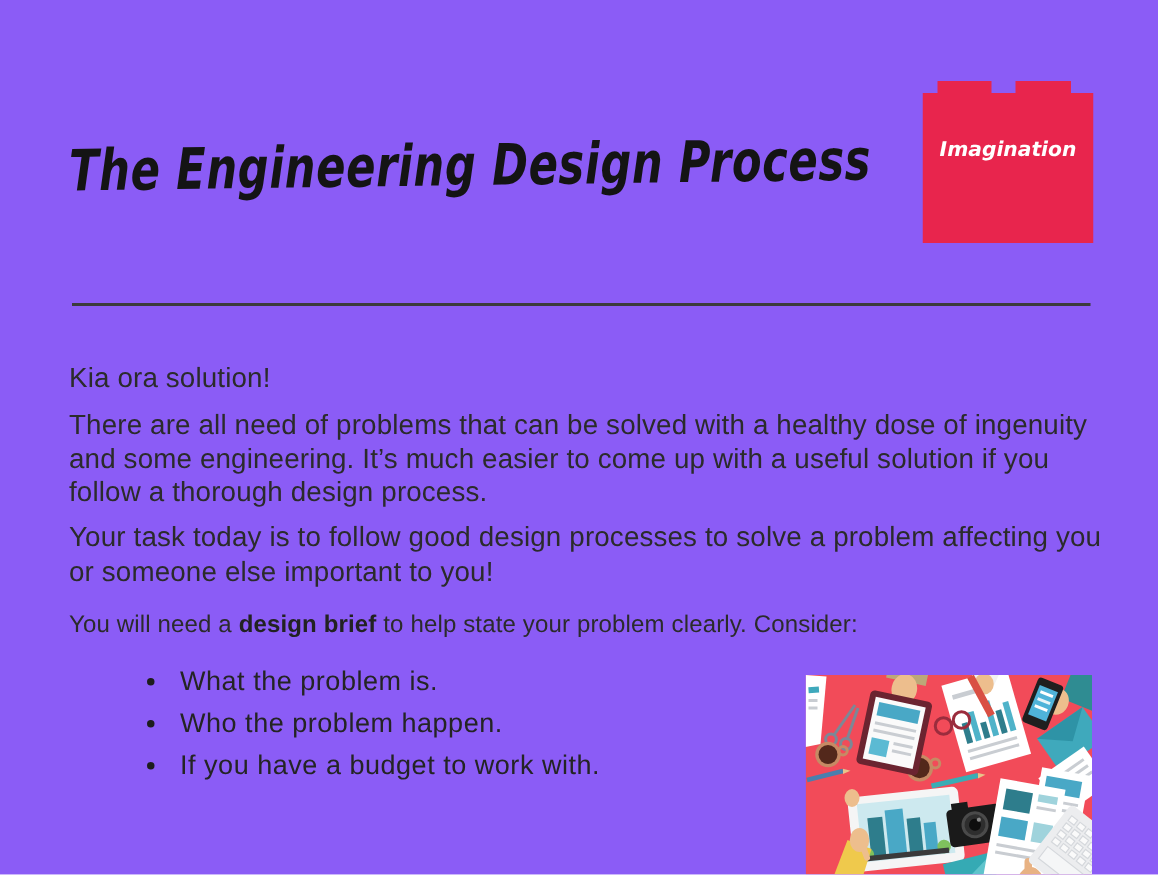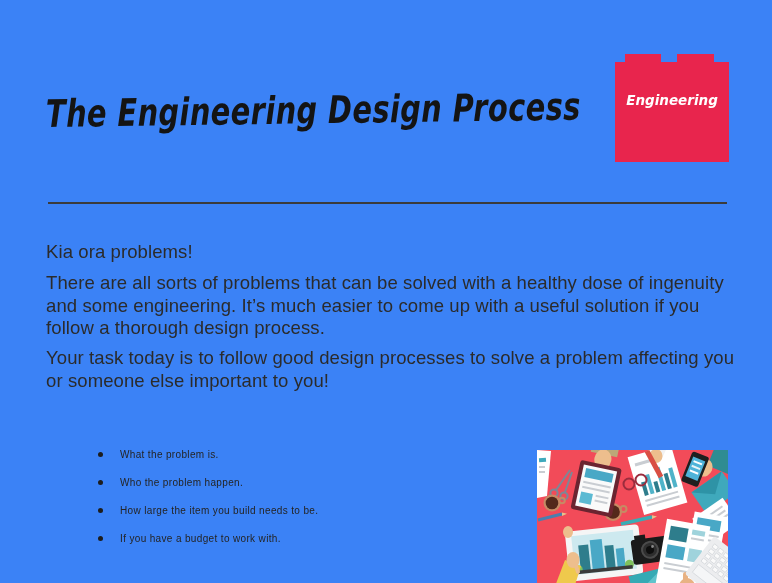--- a/index.html
+++ b/index.html
@@ -3,21 +3,21 @@
 <meta charset="utf-8">
 <style>
   * { margin: 0; padding: 0; box-sizing: border-box; }
   html, body { background: #ffffff; }
   body { font-family: "Liberation Sans", sans-serif; }
 
   .page {
     position: relative;
     width: 772px;
     height: 583px;
-    background: #3b82f6;
+    background: #8b5cf6;
     overflow: hidden;
   }
 
   
   .doc-title {
     position: absolute;
     left: 46px;
     top: 92px;
     font-family: "DejaVu Sans", sans-serif;
     font-weight: 700;
@@ -83,21 +83,21 @@
     left: 90px;
     top: 444px;
     width: 400px;
     list-style: none;
   }
   .bullets li {
     position: relative;
     width: 378px;
     padding-left: 30px;
     margin-bottom: 7px;
-    font-size: 10px;
+    font-size: 18px;
     line-height: 21px;
     letter-spacing: 0.35px;
     color: #242424;
   }
   .bullets li::before {
     content: "";
     position: absolute;
     left: 8px;
     top: 8px;
     width: 5px;
@@ -121,34 +121,34 @@
 
 <div class="page">
 
   <h1 class="doc-title">The Engineering Design Process</h1>
 
   <div class="logo">
     <svg width="114" height="108" viewBox="0 0 114 108" aria-hidden="true">
       <path d="M0,8 H10 V0 H46 V8 H62 V0 H99 V8 H114 V108 H0 Z" fill="#E8254D"></path>
     </svg>
     <div class="logo-text">
-      <div>Engineering</div>
+      <div>Imagination</div>
     </div>
   </div>
 
   <hr class="rule">
 
-  <p class="para greeting">Kia ora problems!</p>
-  <p class="para intro">There are all sorts of problems that can be solved with a healthy dose of ingenuity and some engineering. It’s much easier to come up with a useful solution if you follow a thorough design process.</p>
+  <p class="para greeting">Kia ora solution!</p>
+  <p class="para intro">There are all need of problems that can be solved with a healthy dose of ingenuity and some engineering. It’s much easier to come up with a useful solution if you follow a thorough design process.</p>
   <p class="para task">Your task today is to follow good design processes to solve a problem affecting you or someone else important to you!</p>
+  <p class="para brief"><span>You will need a </span><b>design brief</b><span> to help state your problem clearly. Consider:</span></p>
 
   <ul class="bullets">
     <li>What the problem is.</li>
     <li>Who the problem happen.</li>
-    <li>How large the item you build needs to be.</li>
     <li>If you have a budget to work with.</li>
   </ul>
 
   <div class="illustration">
     <svg width="191" height="150" viewBox="0 0 191 150" aria-hidden="true">
       <rect x="0" y="0" width="191" height="150" fill="#F24B59"></rect>
 
       <g>
         <polygon points="0,0 14,1 10,46 0,48" fill="#ffffff"></polygon>
         <rect x="2" y="8" width="7" height="4" fill="#3FA9BC" transform="rotate(-4 5 10)"></rect>

